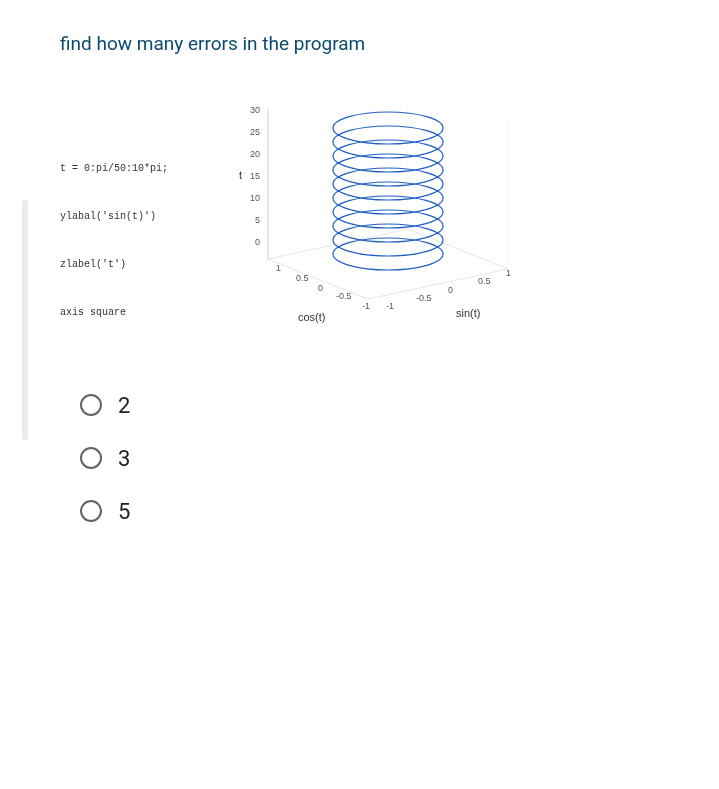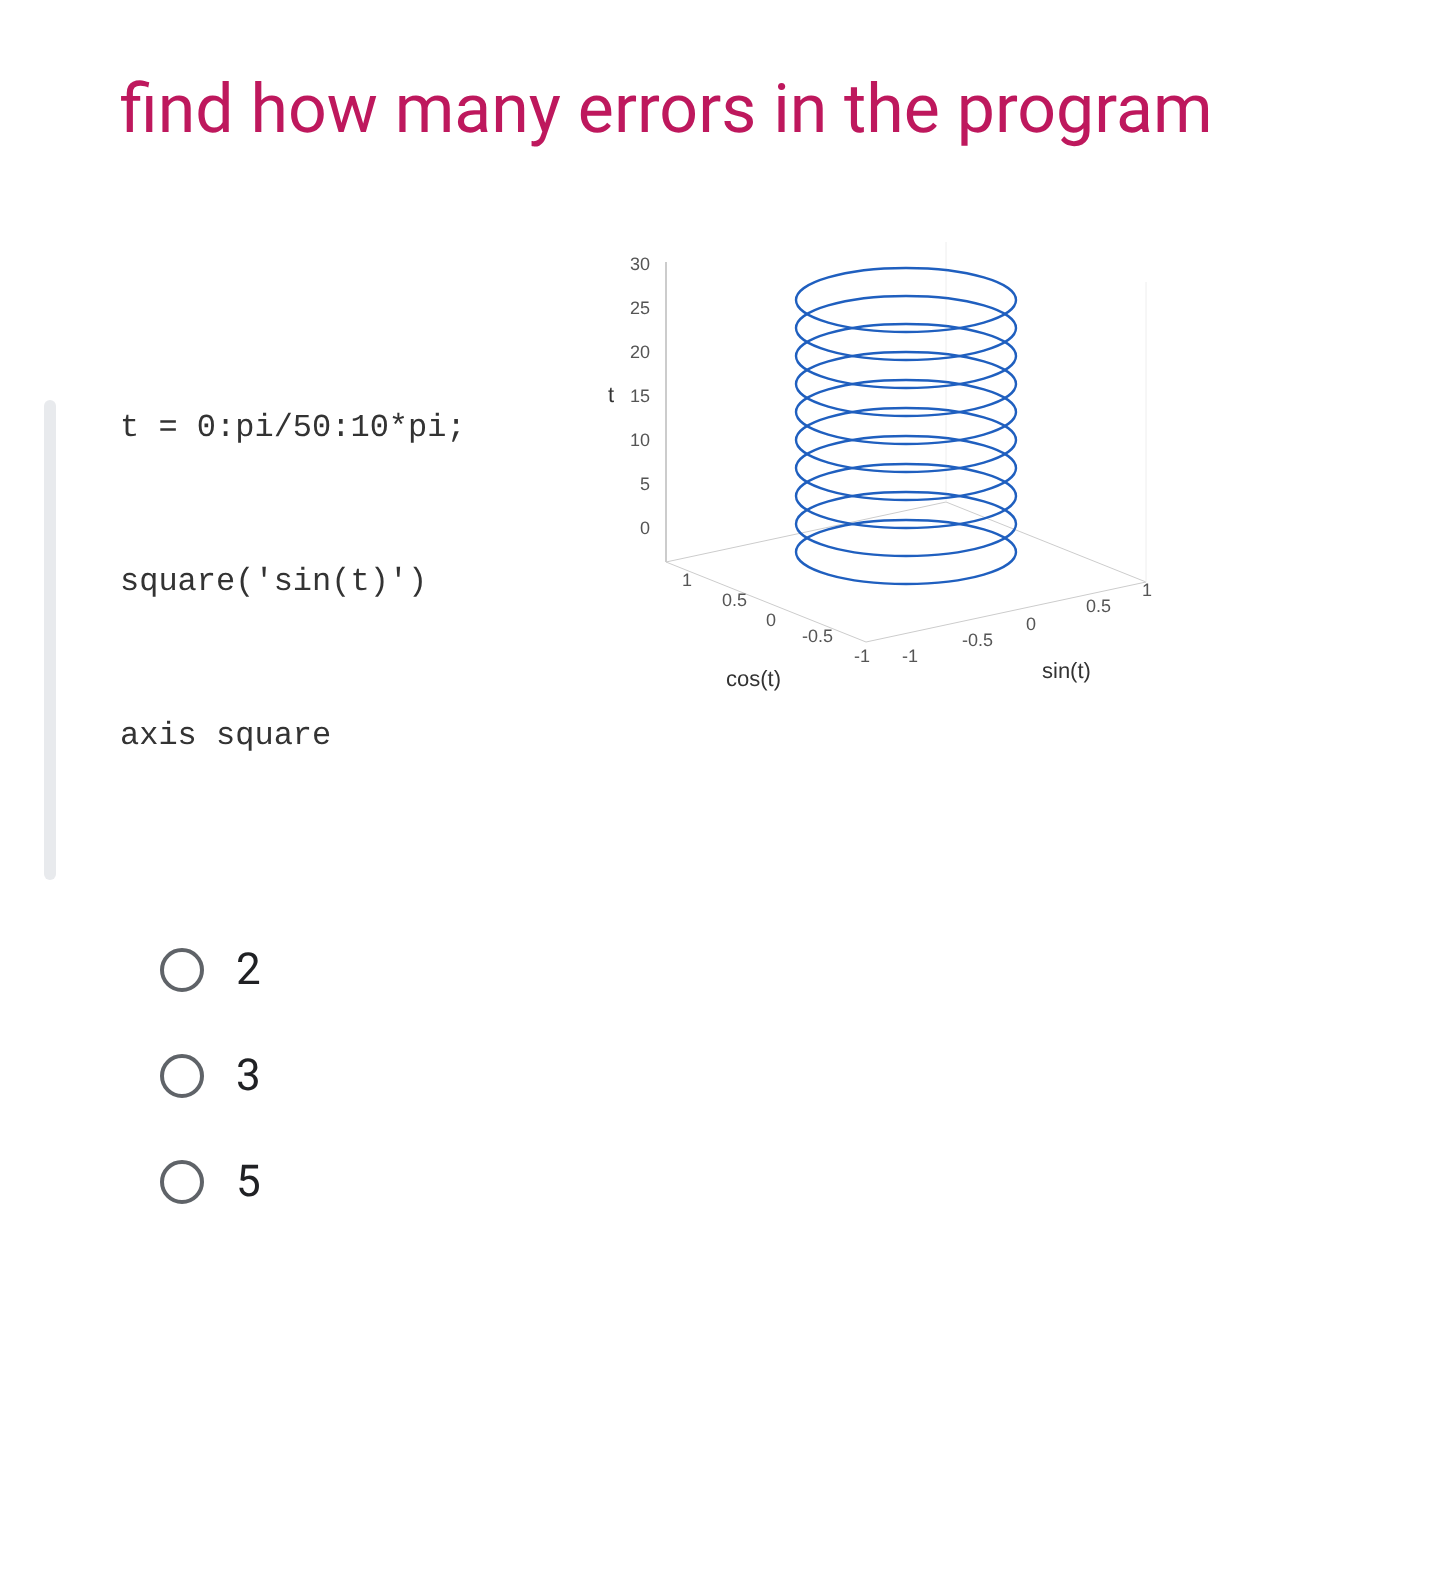--- a/index.html
+++ b/index.html
@@ -13,35 +13,35 @@
     .left-bar {
       position: absolute;
       left: 22px;
       top: 200px;
       width: 6px;
       height: 240px;
       background: #e8eaed;
       border-radius: 3px;
     }
     .question {
-      font-size: 34px;
-      color: #be185d;
+      font-size: 19px;
+      color: #0c4a6e;
       line-height: 1.5;
       margin-bottom: 40px;
       font-weight: 400;
     }
     .figure-row {
       display: flex;
       gap: 20px;
       margin-bottom: 40px;
       align-items: flex-start;
     }
     .code-block {
       font-family: 'Courier New', monospace;
-      font-size: 16px;
+      font-size: 10px;
       color: #333;
       line-height: 1.6;
       white-space: pre;
       padding-top: 30px;
     }
     .code-line { display: block; }
     .plot-area {
       position: relative;
       width: 360px;
       height: 240px;
@@ -79,21 +79,22 @@
 
 <div class="left-bar"></div>
 
 <div class="question">
   <span>find how many errors in the program</span><br>
 </div>
 
 <div class="figure-row">
   <div class="code-block">
     <span class="code-line">t = 0:pi/50:10*pi;</span>
-    <span class="code-line">square('sin(t)')</span>
+    <span class="code-line">ylabal('sin(t)')</span>
+    <span class="code-line">zlabel('t')</span>
     <span class="code-line">axis square</span>
   </div>
 
   <div class="plot-area">
     <svg class="plot-svg" viewBox="0 0 360 240">
 
       <line x1="80" y1="10" x2="80" y2="160" stroke="#999" stroke-width="0.5"></line>
 
       <text class="tick-label" x="72" y="14" text-anchor="end">30</text>
       <text class="tick-label" x="72" y="36" text-anchor="end">25</text>

